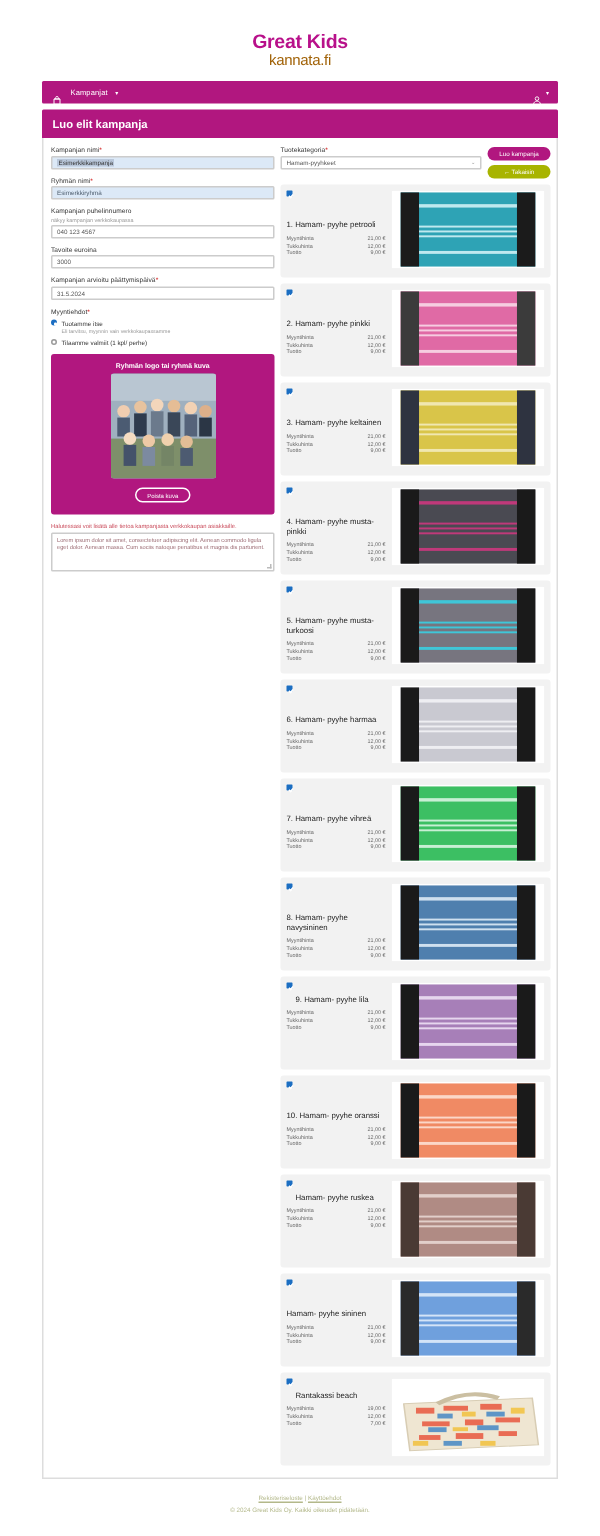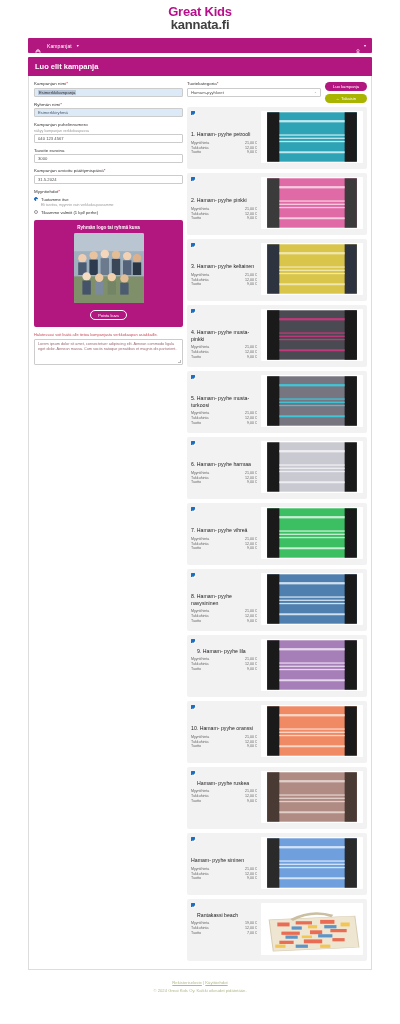--- a/index.html
+++ b/index.html
@@ -2,35 +2,35 @@
 <html><head>
 <meta charset="utf-8">
 <style>
   * { box-sizing: border-box; }
   html, body {
     margin: 0; padding: 0;
     width: 400px;
     background: #ffffff;
     font-family: "Liberation Sans", sans-serif;
   }
-  .page { width: 400px; background: #fff; }
+  .page { width: 400px; background: #fff; margin-top: 16px; }
 
   
   .logo-wrap {
     text-align: center;
     padding: 6px 0 7px 0;
     background: #fff;
   }
   .logo-line1 {
     font-size: 13px; font-weight: bold; letter-spacing: -0.2px;
     color: #b8108a; line-height: 12px;
   }
   .logo-line2 {
-    font-size: 13px; font-weight: bold; letter-spacing: -0.2px;
-    color: #404040; line-height: 13px;
+    font-size: 10px; font-weight: normal; letter-spacing: -0.2px;
+    color: #a16207; line-height: 13px;
   }
 
   
   .navbar {
     margin: 0 28px;
     background: #b1177f;
     height: 15px;
     display: flex; align-items: center;
     padding: 0 6px;
     border-radius: 1px;

